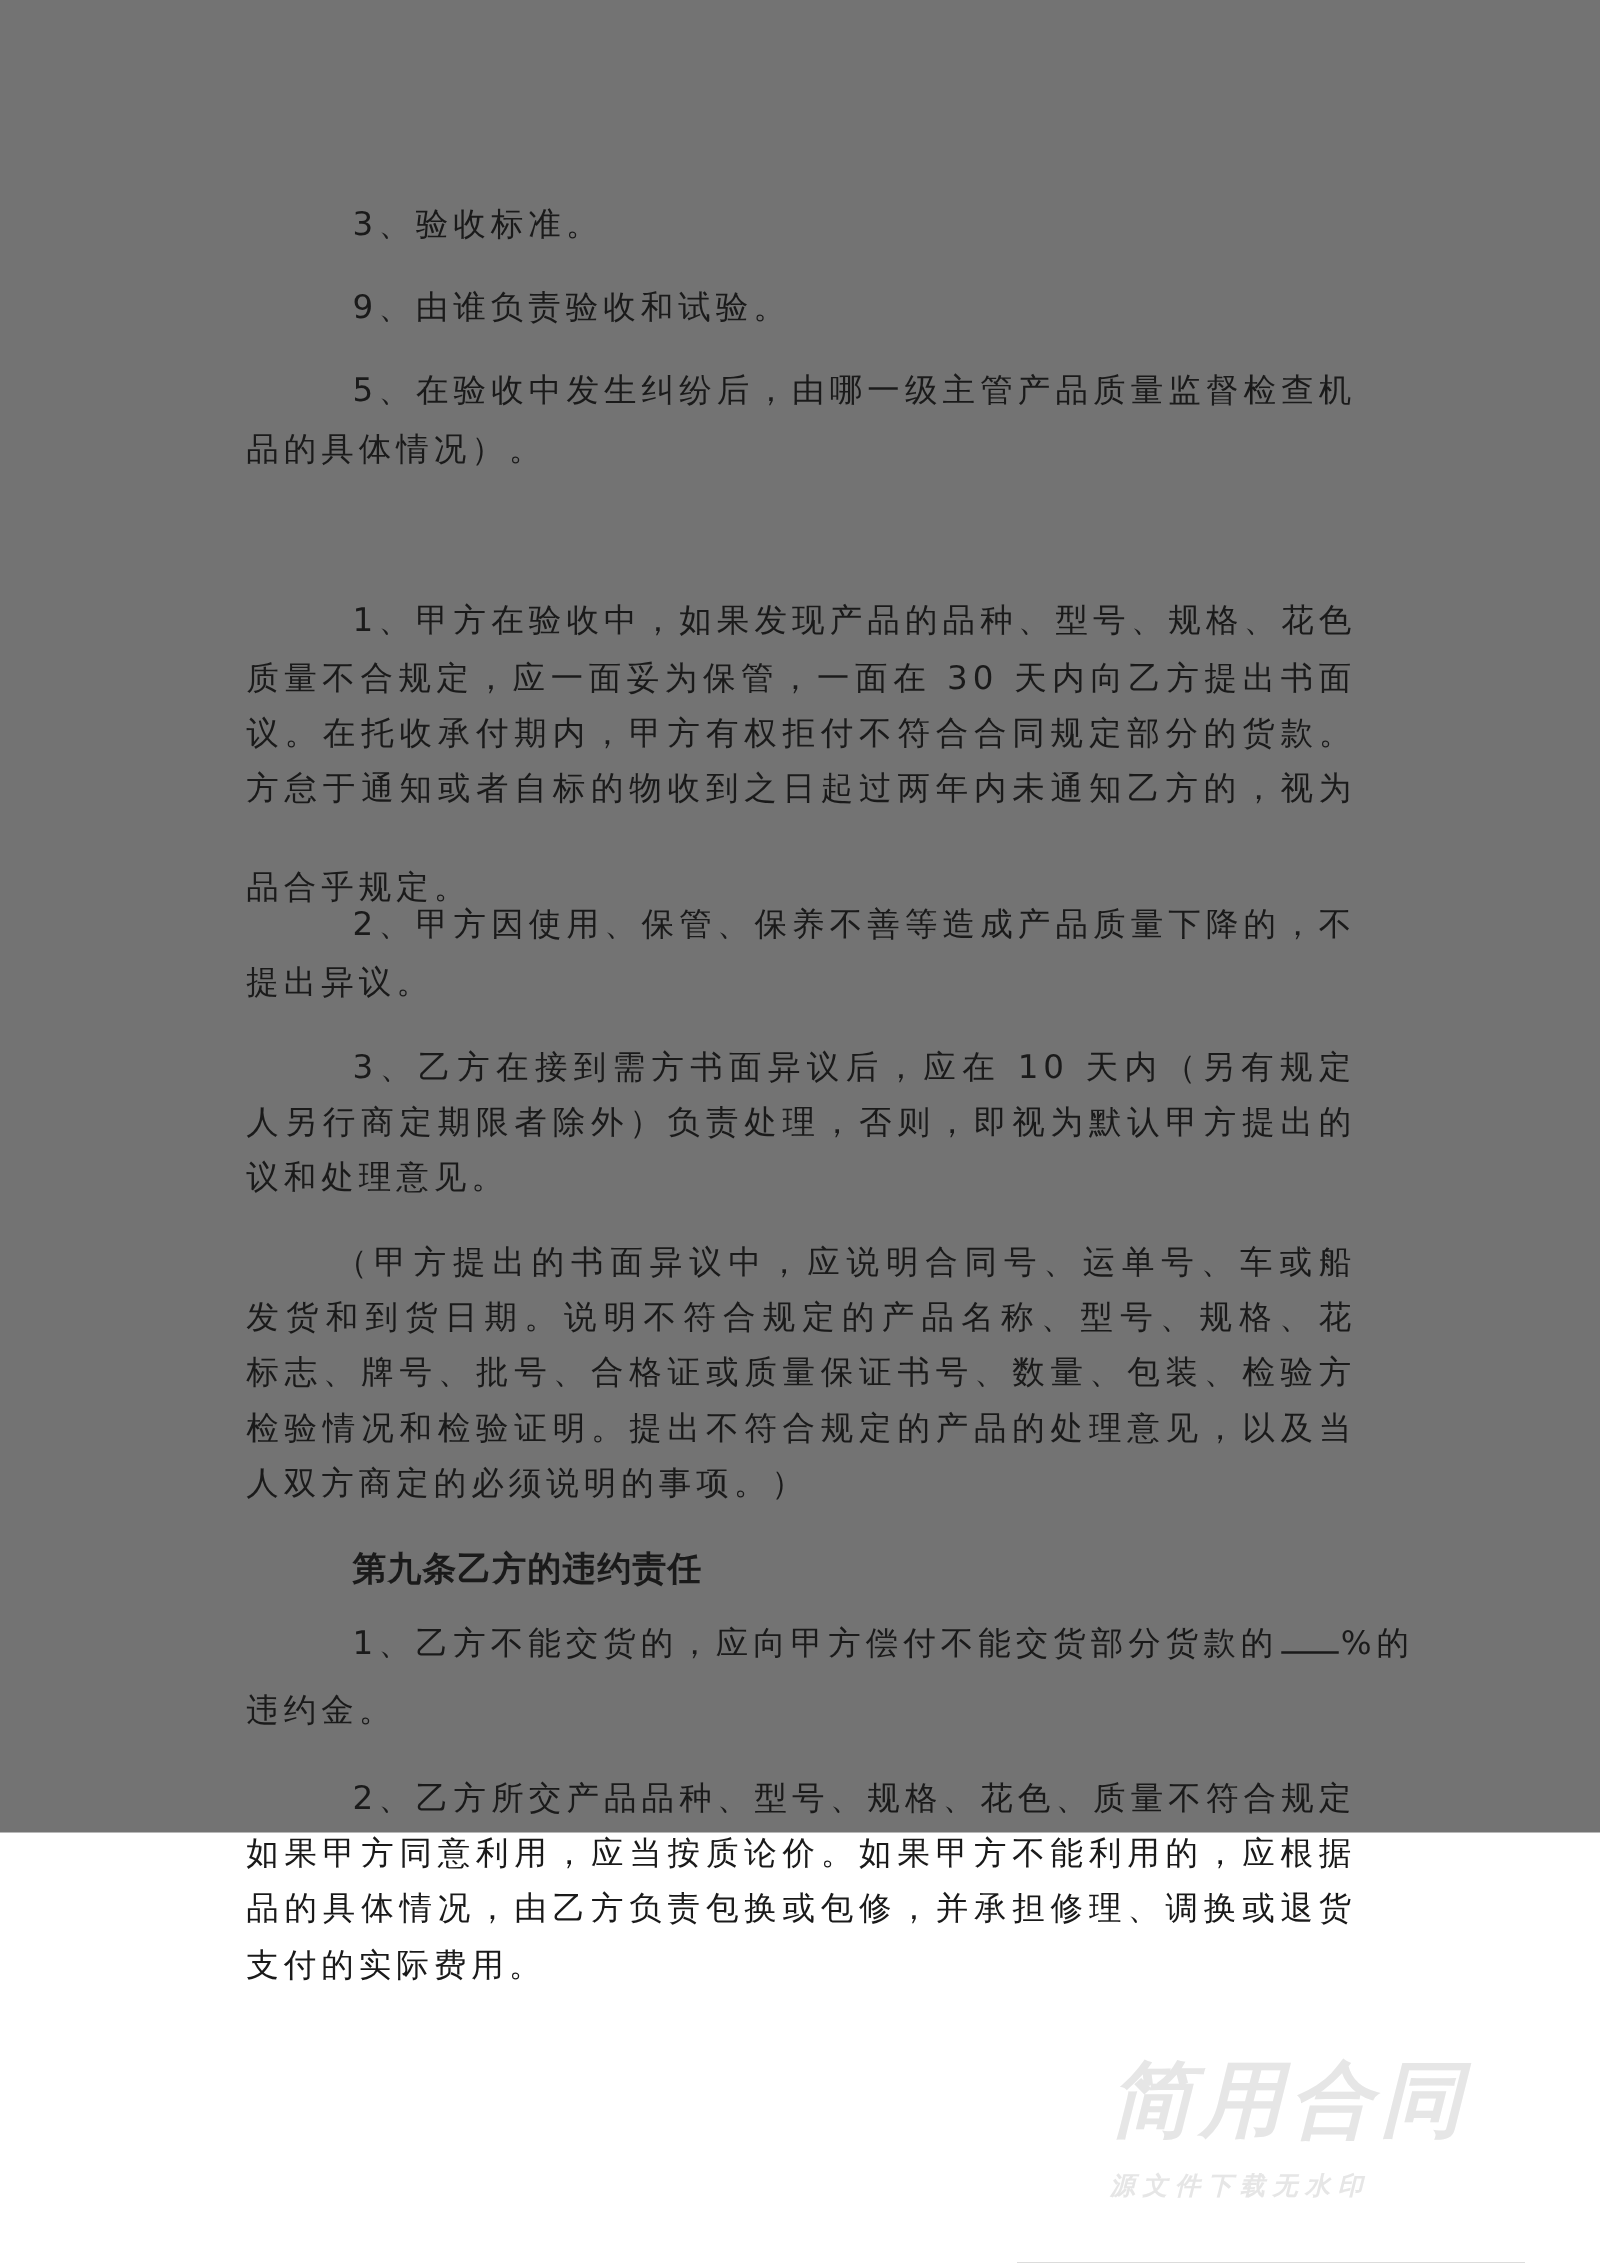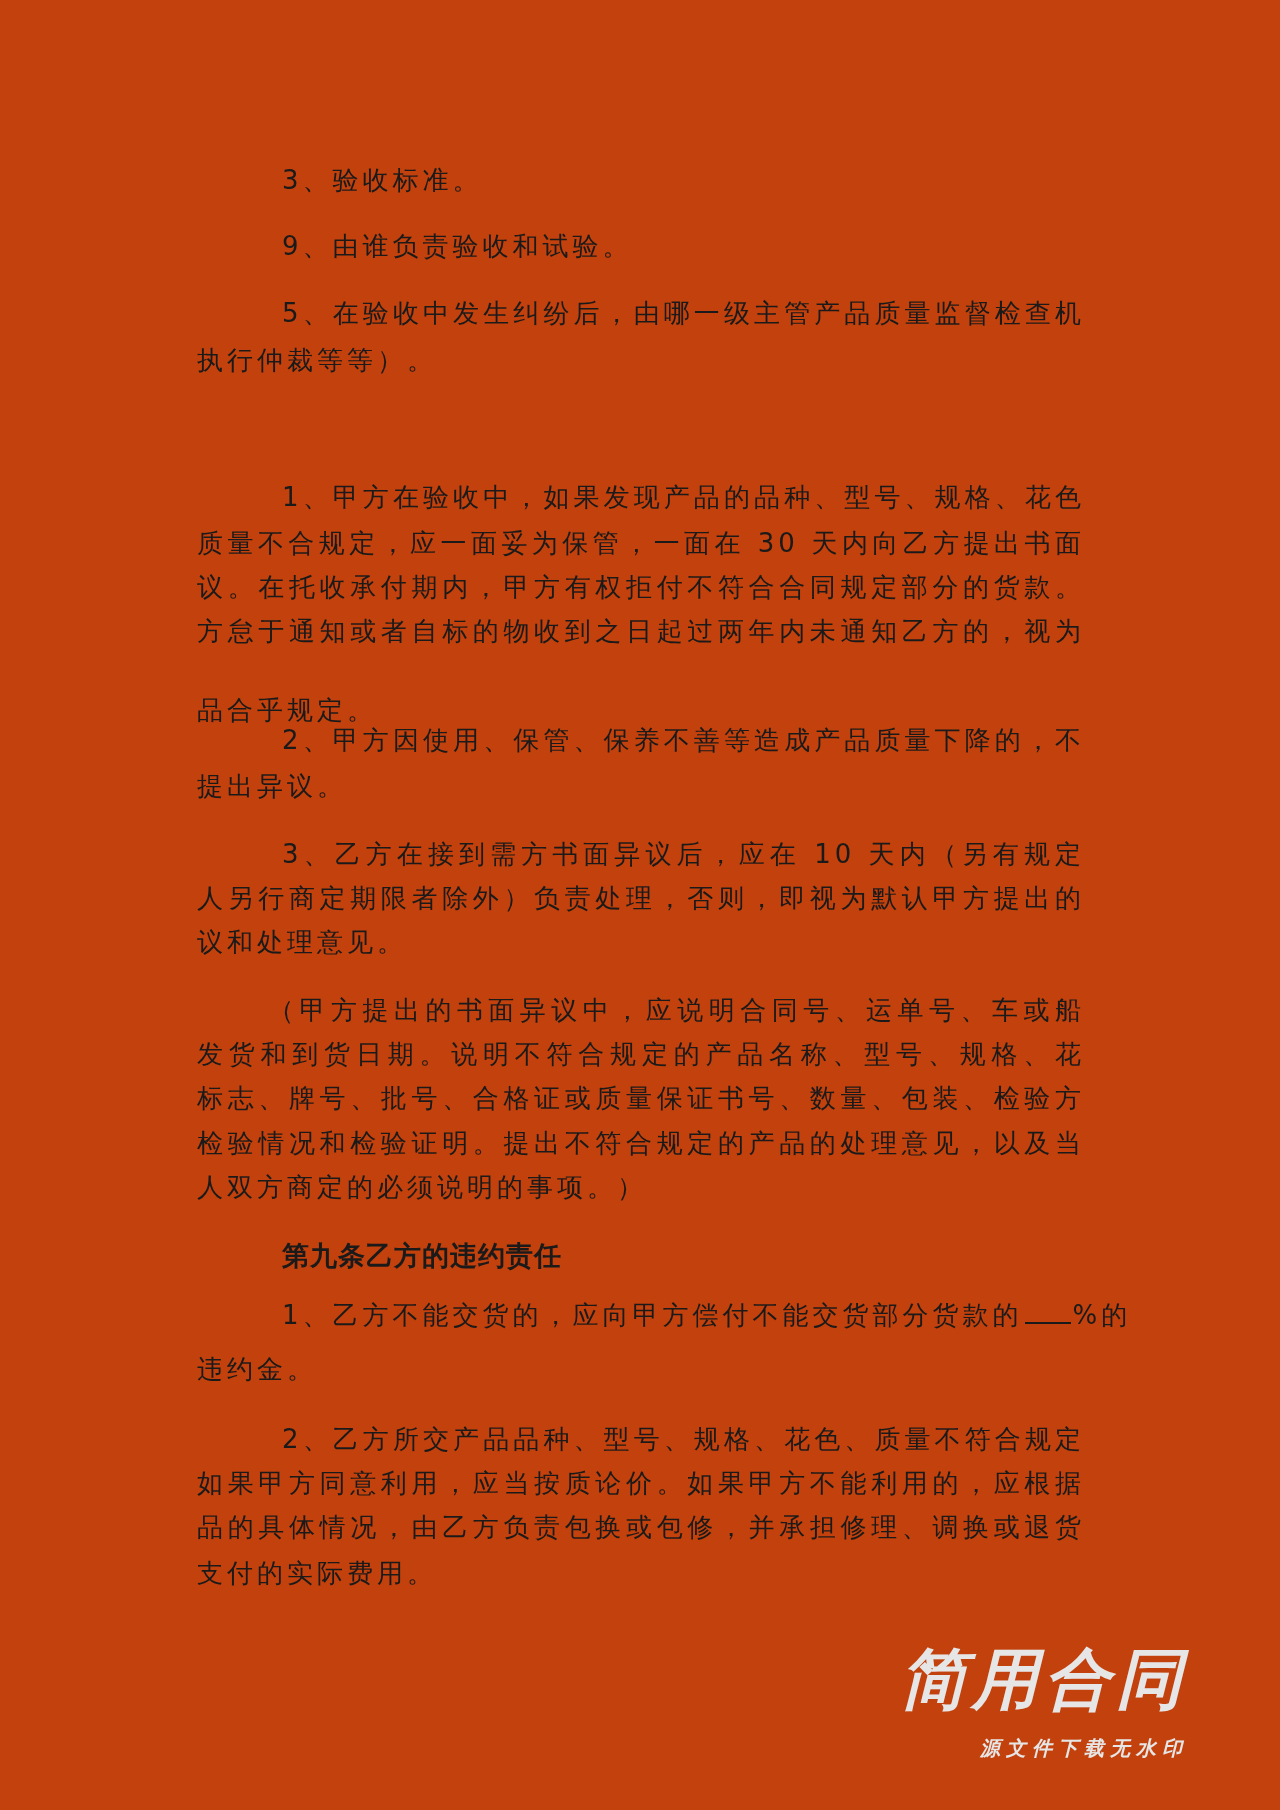--- a/index.html
+++ b/index.html
@@ -1,38 +1,38 @@
 <!DOCTYPE html>
 <html><head>
 <meta charset="utf-8">
 <style>
   html, body { margin: 0; padding: 0; background: #ffffff; }
   body { width: 1280px; height: 1810px; position: relative; overflow: hidden;
          font-family: "DejaVu Sans", "Liberation Sans", sans-serif; color: #1a1a1a; }
-  .page { position: absolute; left: 0; top: 0; width: 1280px; height: 1810px; background: #c2410c; }
+  .page { position: absolute; left: 0; top: 0; width: 1280px; height: 1466px; background: #737373; }
   .line { position: absolute; left: 197px; width: 888px; height: 44px; line-height: 44px;
           font-size: 26px; white-space: nowrap; letter-spacing: 4px; }
   .line.justify { text-align: justify; text-align-last: justify; white-space: normal; overflow: hidden; }
   .line.indent { left: 282px; width: 803px; }
   .line.heading { font-weight: bold; letter-spacing: 1px; font-size: 27px; }
   .blank { display: inline-block; width: 46px; border-bottom: 2px solid #1a1a1a; height: 22px; vertical-align: baseline; margin: 0 2px; }
-  .watermark { position: absolute; right: 92px; top: 1640px; width: 300px; text-align: right;
+  .watermark { position: absolute; right: 92px; top: 1640px; width: 300px; text-align: left;
                color: #e6e6e6; font-family: "DejaVu Sans", sans-serif; font-style: italic; }
   .wm-title { font-size: 66px; font-weight: bold; letter-spacing: 6px; line-height: 80px; }
   .wm-sub { font-size: 20px; font-weight: bold; letter-spacing: 6px; line-height: 44px; margin-top: 6px; }
 </style>
 </head>
 <body>
 
 <div class="page">
 
   <div class="line indent" style="top:158px;">3、验收标准。</div>
   <div class="line indent" style="top:224px;">9、由谁负责验收和试验。</div>
   <div class="line indent justify" style="top:291px;">5、在验收中发生纠纷后，由哪一级主管产品质量监督检查机构</div>
-  <div class="line" style="top:338px;">执行仲裁等等）。</div>
+  <div class="line" style="top:338px;">品的具体情况）。</div>
 
 
   <div class="line indent justify" style="top:475px;">1、甲方在验收中，如果发现产品的品种、型号、规格、花色和</div>
   <div class="line justify" style="top:521px;">质量不合规定，应一面妥为保管，一面在 30 天内向乙方提出书面异</div>
   <div class="line justify" style="top:565px;">议。在托收承付期内，甲方有权拒付不符合合同规定部分的货款。甲</div>
   <div class="line justify" style="top:609px;">方怠于通知或者自标的物收到之日起过两年内未通知乙方的，视为产</div>
   <div class="line" style="top:688px;">品合乎规定。</div>
 
   <div class="line indent justify" style="top:718px;">2、甲方因使用、保管、保养不善等造成产品质量下降的，不得</div>
   <div class="line" style="top:764px;">提出异议。</div>

